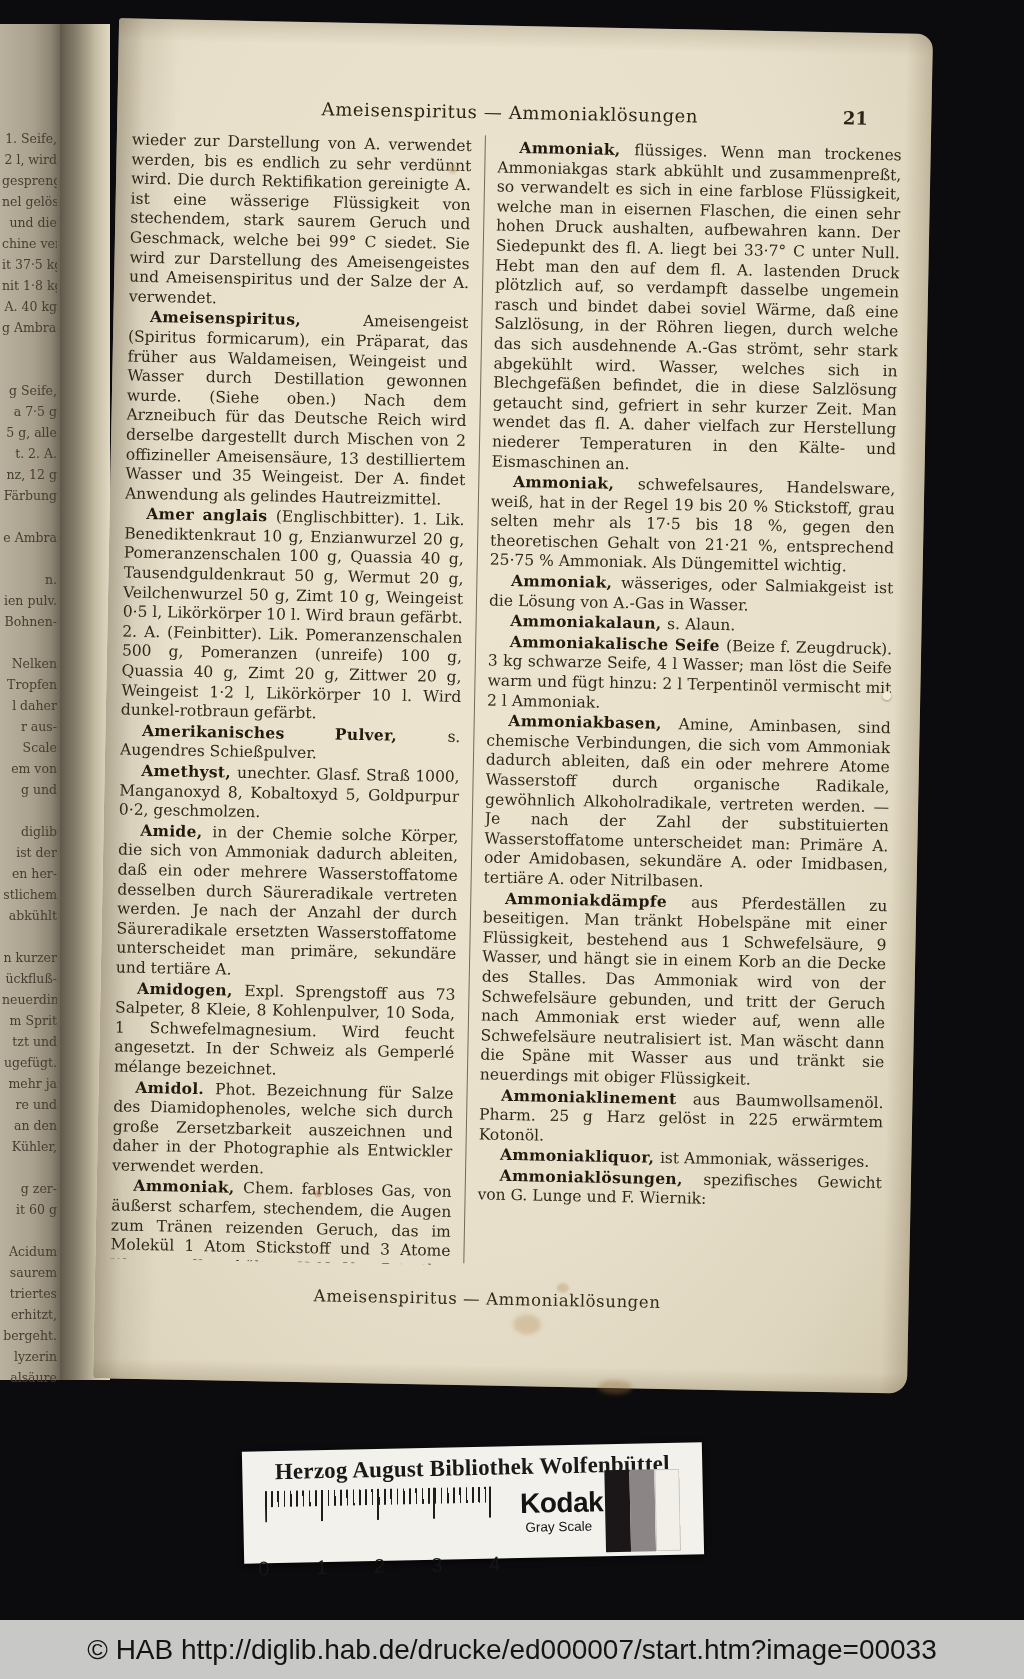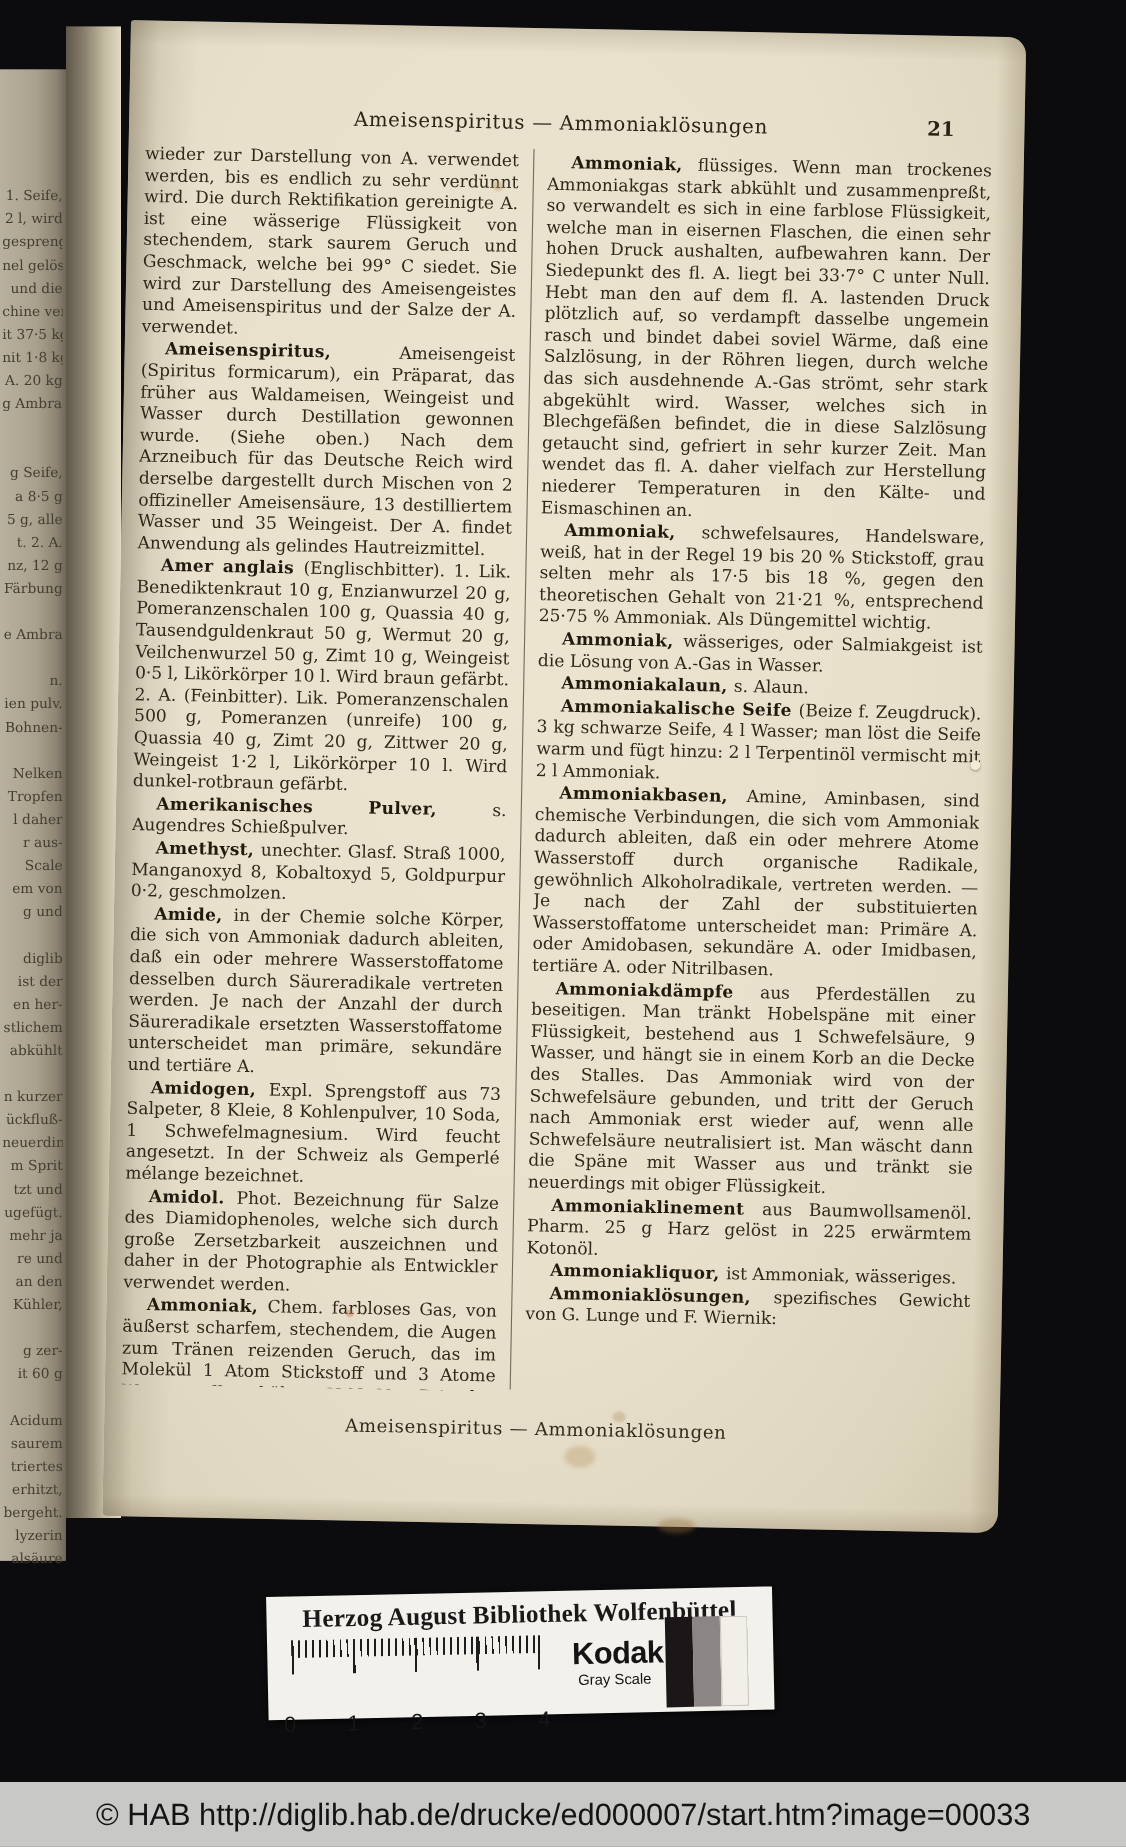--- a/index.html
+++ b/index.html
@@ -1,20 +1,20 @@
 <!DOCTYPE html>
 <html><head>
 <meta charset="utf-8">
 <style>
   html,body{margin:0;padding:0;background:#000;}
   .scene{position:relative;width:1024px;height:1679px;background:#0c0b0d;overflow:hidden;
          font-family:"DejaVu Serif",serif;}
   
   .prev-strip{position:absolute;left:0;top:24px;width:60px;height:1356px;
-    background:linear-gradient(90deg,#b9b19f 0%,#aaa08d 55%,#8e8574 85%,#6e665a 100%);margin-top:39px;}
+    background:linear-gradient(90deg,#b9b19f 0%,#aaa08d 55%,#8e8574 85%,#6e665a 100%);}
   .frag-list{position:absolute;top:104px;right:3px;width:55px;text-align:right;
     font-size:12.5px;line-height:21px;color:#453e30;white-space:nowrap;overflow:hidden;}
   .frag{height:21px;}
   .gutter{position:absolute;left:60px;top:24px;width:50px;height:1356px;
     background:linear-gradient(90deg,#5f5849 0%,#8b8270 35%,#c3baa2 70%,#e2dac4 100%);}
   
   .page{position:absolute;left:106px;top:26px;width:814px;height:1360px;
     background:radial-gradient(ellipse at 45% 38%,#ece4cf 0%,#e8e0cb 55%,#ded5be 85%,#d2c8af 100%);
     border-radius:3px 16px 18px 4px;transform:rotate(1.1deg);transform-origin:50% 50%;}
   .page .edge-shade{position:absolute;inset:0;border-radius:inherit;pointer-events:none;
@@ -79,26 +79,26 @@
   <div class="prev-strip">
     <div class="frag-list">
         <div class="frag">1. Seife,</div>
         <div class="frag">2 l, wird</div>
         <div class="frag">gesprengt,</div>
         <div class="frag">nel gelöst</div>
         <div class="frag">und die</div>
         <div class="frag">chine ver-</div>
         <div class="frag">it 37·5 kg</div>
         <div class="frag">nit 1·8 kg</div>
-        <div class="frag">A. 20 kg</div>
+        <div class="frag">A. 40 kg</div>
         <div class="frag">g Ambra-</div>
         <div class="frag"></div>
         <div class="frag"></div>
         <div class="frag">g Seife,</div>
-        <div class="frag">a 8·5 g</div>
+        <div class="frag">a 7·5 g</div>
         <div class="frag">5 g, alle</div>
         <div class="frag">t. 2. A.</div>
         <div class="frag">nz, 12 g</div>
         <div class="frag">Färbung</div>
         <div class="frag"></div>
         <div class="frag">e Ambra</div>
         <div class="frag"></div>
         <div class="frag">n.</div>
         <div class="frag">ien pulv.</div>
         <div class="frag">Bohnen-</div>

